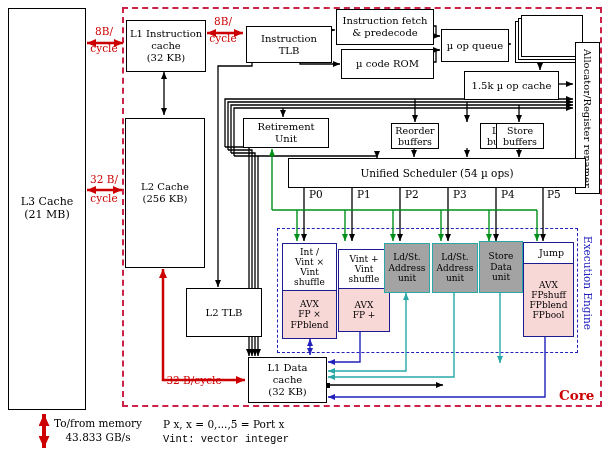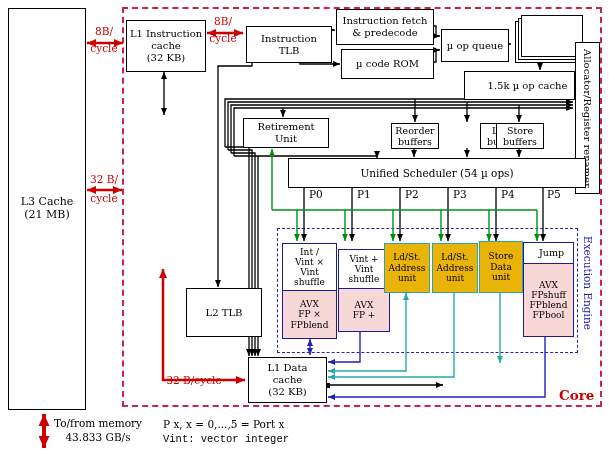--- a/index.html
+++ b/index.html
@@ -12,21 +12,21 @@
   .bx{position:absolute;border:1.4px solid #000;background:#fff;z-index:2;
       display:flex;align-items:center;justify-content:center;text-align:center;
       white-space:pre-line;font-size:10px;line-height:1.18;}
   .shadow{position:absolute;border:1.3px solid #000;background:#fff;z-index:1;}
   .vert{writing-mode:vertical-rl;font-size:10px;}
   .exu{position:absolute;border:1.6px solid #1c1c90;background:#fff;z-index:2;
        display:flex;flex-direction:column;font-size:9px;line-height:1.12;text-align:center;}
   .exu .topsec{display:flex;align-items:center;justify-content:center;white-space:pre-line;}
   .exu .botsec{display:flex;align-items:center;justify-content:center;white-space:pre-line;
        background:#f8d7d7;border-top:1.6px solid #1c1c90;}
-  .ldst{position:absolute;border:1.5px solid #2aa8a8;background:#eab308;z-index:2;
+  .ldst{position:absolute;border:1.5px solid #2aa8a8;background:#a3a3a3;z-index:2;
        display:flex;align-items:center;justify-content:center;text-align:center;
        white-space:pre-line;font-size:9px;line-height:1.15;}
   .lbl{position:absolute;z-index:3;white-space:pre-line;text-align:center;font-size:10.5px;}
   .red{color:#cc0000;}
   .eelabel{position:absolute;z-index:3;writing-mode:vertical-rl;color:#2222bb;font-size:10.5px;}
   .corelbl{position:absolute;z-index:3;color:#cc0000;font-weight:bold;font-size:13.5px;}
   .portlbl{position:absolute;z-index:3;font-size:10.5px;}
   .legend{position:absolute;z-index:3;font-size:10.5px;text-align:left;white-space:pre-line;}
 </style>
 </head>
@@ -135,31 +135,33 @@
 (21 MB)</div>
   <div class="bx" style="left:126px;top:20px;width:78px;height:50px;">L1 Instruction
 cache
 (32 KB)</div>
   <div class="bx" style="left:246px;top:26px;width:84px;height:35px;">Instruction
 TLB</div>
   <div class="bx" style="left:336px;top:9px;width:96px;height:34px;">Instruction fetch
 &amp; predecode</div>
   <div class="bx" style="left:341px;top:49px;width:91px;height:28px;">µ code ROM</div>
   <div class="bx" style="left:441px;top:29px;width:66px;height:31px;">µ op queue</div>
-  <div class="bx" style="left:464px;top:71px;width:93px;height:27px;padding-left:16px;">1.5k µ op cache</div>
+  <div class="bx" style="left:464px;top:71px;width:93px;height:27px;">1.5k µ op cache</div>
   <div class="bx vert" style="left:575px;top:42px;width:23px;height:150px;">Allocator/Register renamer</div>
   <div class="bx" style="left:243px;top:118px;width:84px;height:28px;">Retirement
 Unit</div>
   <div class="bx" style="left:391px;top:123px;width:46px;height:24px;font-size:9.5px;">Reorder
 buffers</div>
   <div class="bx" style="left:444px;top:123px;width:46px;height:24px;font-size:9.5px;margin-left:36px;">Load
 buffers</div>
   <div class="bx" style="left:496px;top:123px;width:46px;height:24px;font-size:9.5px;">Store
 buffers</div>
   <div class="bx" style="left:288px;top:158px;width:296px;height:28px;font-size:10.5px;">Unified Scheduler (54 µ ops)</div>
+  <div class="bx" style="left:125px;top:118px;width:78px;height:148px;">L2 Cache
+(256 KB)</div>
   <div class="bx" style="left:186px;top:288px;width:74px;height:47px;">L2 TLB</div>
   <div class="bx" style="left:248px;top:357px;width:77px;height:44px;">L1 Data
 cache
 (32 KB)</div>
 
   <span class="portlbl" style="left:309px;top:188px;">P0</span>
   <span class="portlbl" style="left:357px;top:188px;">P1</span>
   <span class="portlbl" style="left:405px;top:188px;">P2</span>
   <span class="portlbl" style="left:453px;top:188px;">P3</span>
   <span class="portlbl" style="left:501px;top:188px;">P4</span>

